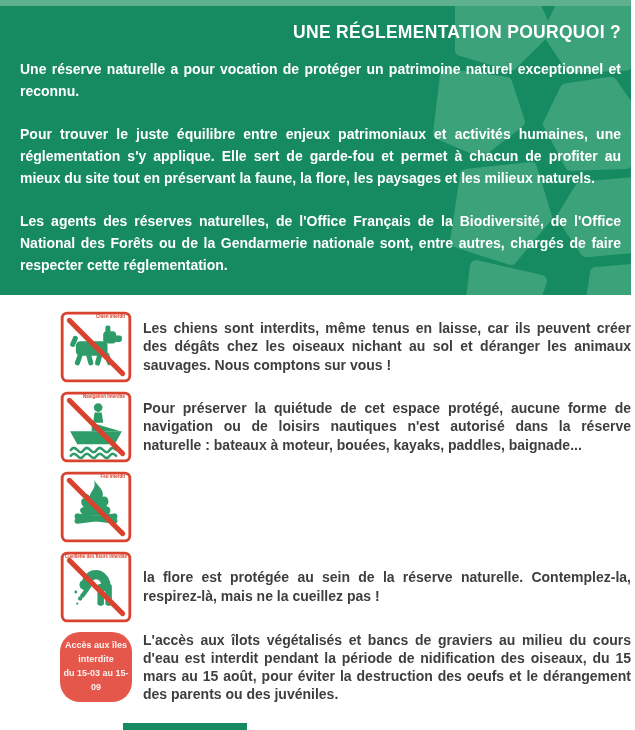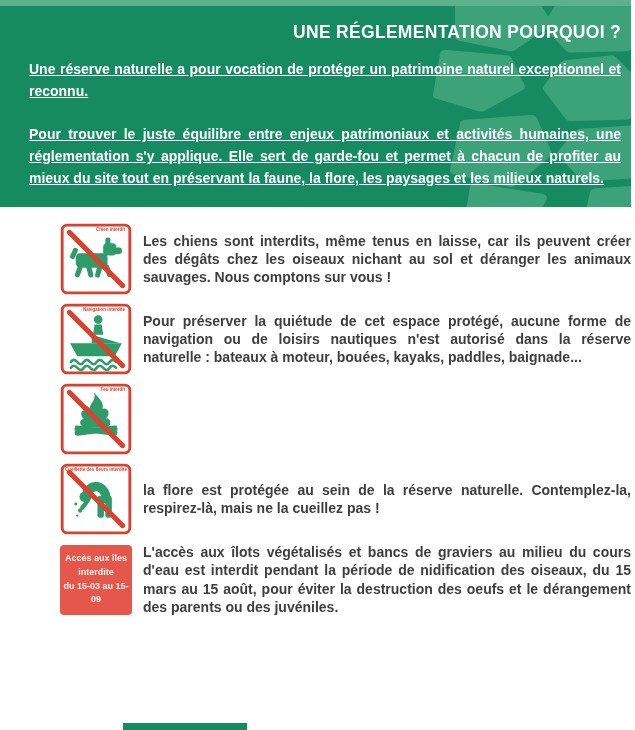--- a/index.html
+++ b/index.html
@@ -14,39 +14,39 @@
     position:relative; background:#168a60; margin-right:4px;
     padding:16px 10px 18px 12px; overflow:hidden;
   }
   .pattern { position:absolute; top:0; right:0; width:200px; height:100%; pointer-events:none; }
   .panel h1 {
     position:relative; z-index:1; color:#ffffff; font-size:17.5px;
     letter-spacing:.3px; margin:0 0 16px 0; font-weight:700;text-align:right;
   }
   .panel p {
     position:relative; z-index:1; color:#ffffff; font-size:14px; font-weight:700;
-    line-height:1.55; text-align:justify; margin:0 0 22px 17px;text-decoration:underline;
+    line-height:1.55; text-align:justify; margin:0 0 22px 8px;
   }
   .panel p:last-child { margin-bottom:0; }
 
   .rules { padding:16px 4px 0 12px; }
   .rule { display:flex; align-items:center; gap:11px; margin-bottom:8px;margin-left:48px; }
   .sign { flex:0 0 72px; width:72px; height:72px; position:relative; }
   .sign svg { width:100%; height:100%; display:block; }
   .micro {
     position:absolute; top:4.5px; right:7px; font-size:4.5px; line-height:1;
     color:#d8432f; font-weight:700;
   }
   .micro.center { right:auto; left:50%; transform:translateX(-50%); white-space:nowrap; }
   .rule .rule-text {
     flex:1; margin:0; color:#3e3e3e; font-size:14px; font-weight:700;
     line-height:1.29; text-align:justify;
   }
   .access-box {
-    flex:0 0 72px; width:72px; height:70px; background:#e5574a; border-radius:4px;
+    flex:0 0 72px; width:72px; height:70px; background:#e5574a; border-radius:20px;
     display:flex; flex-direction:column; justify-content:center; text-align:center;
     color:rgba(255,255,255,.92); font-size:9px; font-weight:700; line-height:1.55;
   }
   .bottom-stub { position:absolute; left:123px; top:723px; width:124px; height:7px; background:#168a60; }
 </style>
 </head>
 <body>
 
 <div class="top-strip"></div>
 
@@ -59,20 +59,21 @@
       <polygon points="15,70 75,78 88,118 50,148 8,130"></polygon>
       <polygon points="35,172 100,165 115,215 80,258 25,240"></polygon>
       <polygon points="150,185 205,180 210,245 155,250 132,215"></polygon>
       <polygon points="45,265 110,280 100,310 40,306"></polygon>
       <polygon points="165,272 210,268 212,310 160,306"></polygon>
     </g>
   </svg>
   <h1>UNE RÉGLEMENTATION POURQUOI ?</h1>
   <p>Une réserve naturelle a pour vocation de protéger un patrimoine naturel exceptionnel et reconnu.</p>
   <p>Pour trouver le juste équilibre entre enjeux patrimoniaux et activités humaines, une réglementation s'y applique. Elle sert de garde-fou et permet à chacun de profiter au mieux du site tout en préservant la faune, la flore, les paysages et les milieux naturels.</p>
+  <p>Les agents des réserves naturelles, de l'Office Français de la Biodiversité, de l'Office National des Forêts ou de la Gendarmerie nationale sont, entre autres, chargés de faire respecter cette réglementation.</p>
 </section>
 
 <section class="rules">
 
   <div class="rule">
     <div class="sign">
       <svg viewBox="0 0 100 100">
         <rect x="3" y="3" width="94" height="94" rx="7" fill="#ffffff" stroke="#d8432f" stroke-width="4"></rect>
         <g fill="#2d9c68">
           <rect x="16" y="34" width="7" height="16" rx="3" transform="rotate(24 19 42)"></rect>

